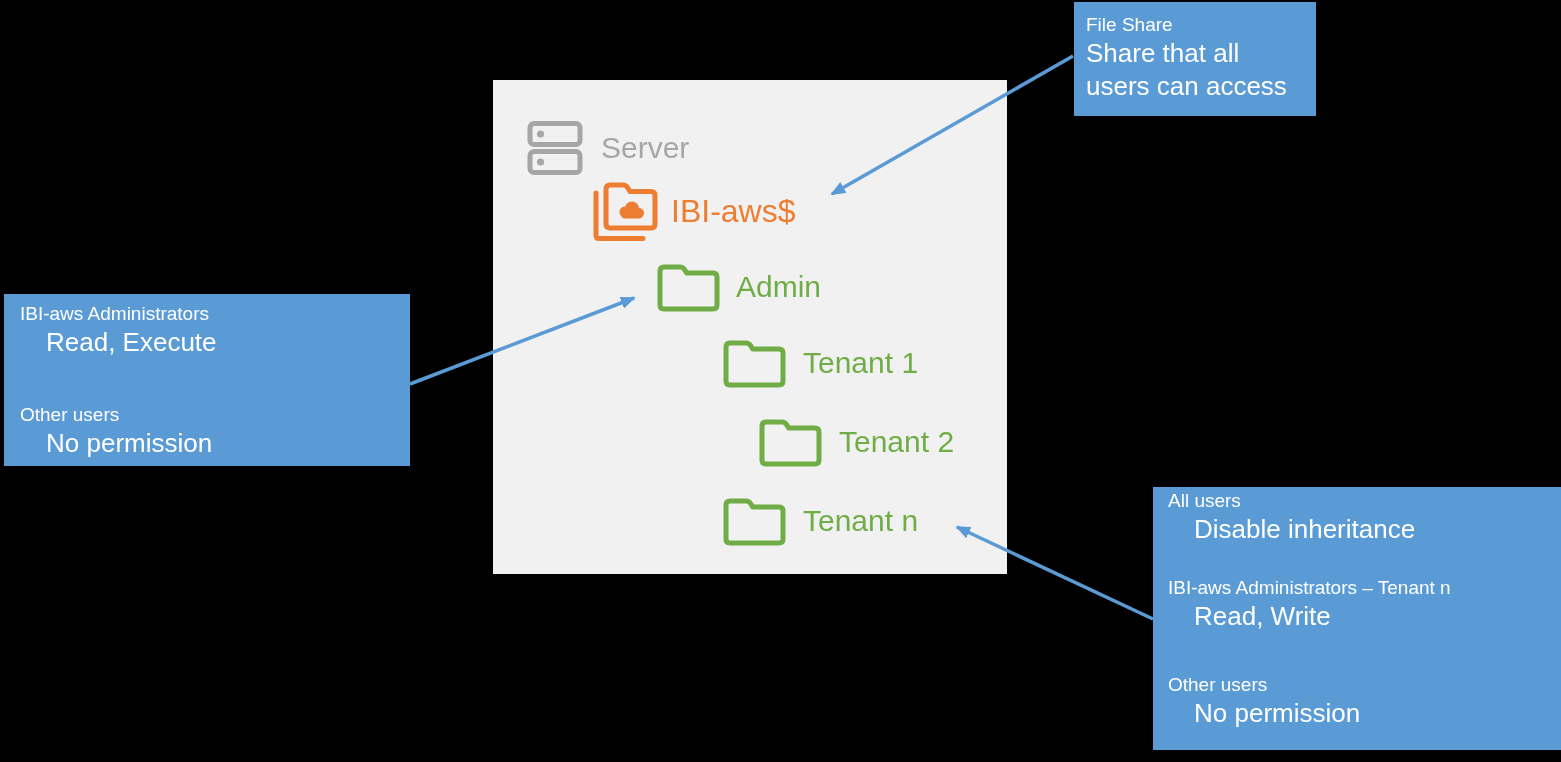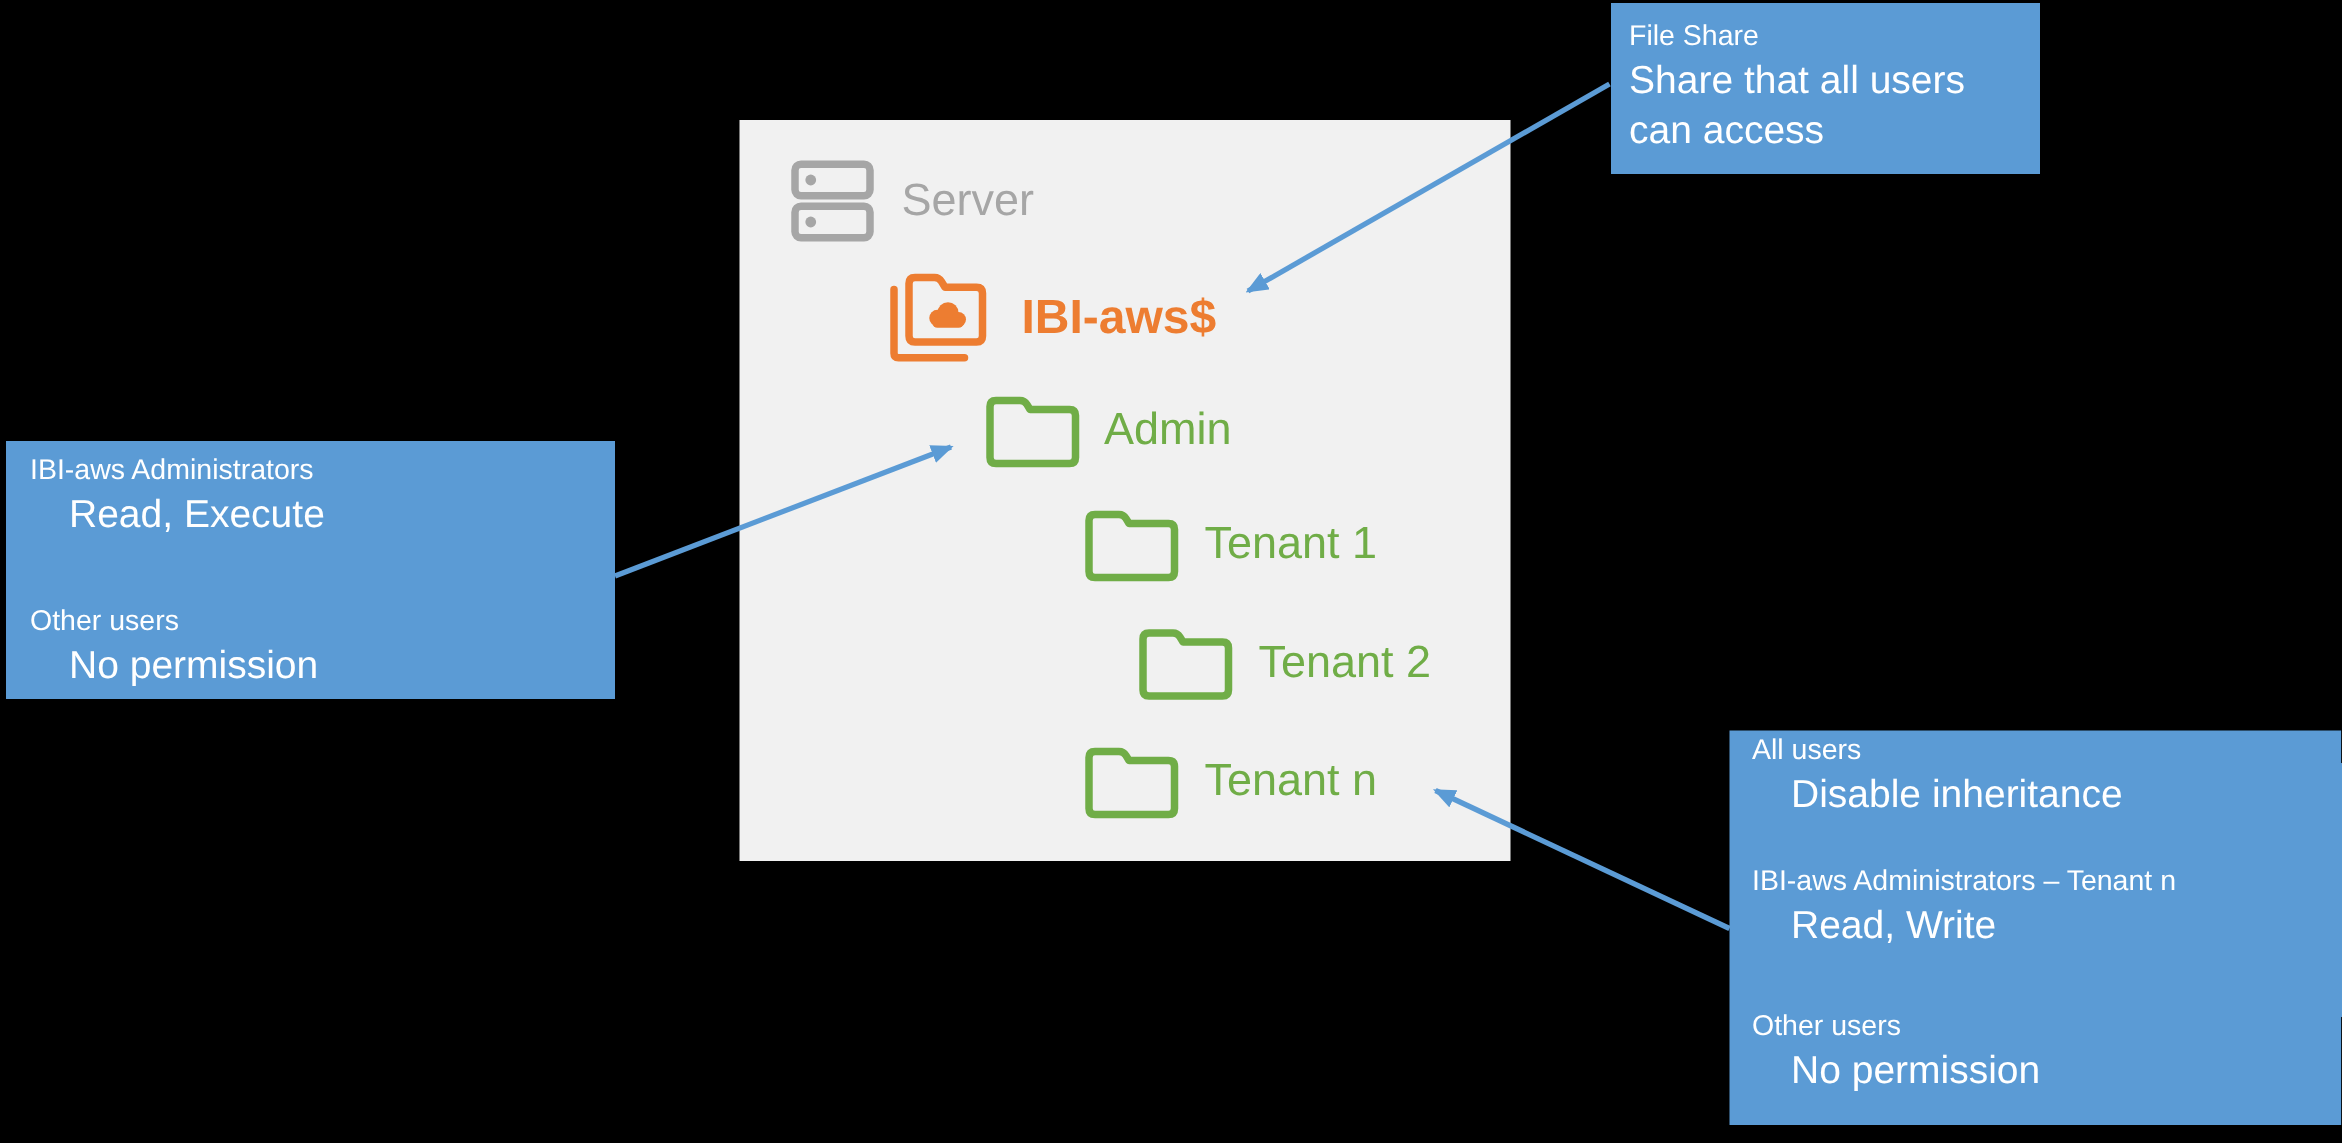--- a/index.html
+++ b/index.html
@@ -16,38 +16,38 @@
     left: 493px; top: 80px;
     width: 514px; height: 494px;
     background: #F1F1F1;
   }
   
   .tree-row { position: absolute; display: flex; align-items: center; }
   .tree-label { font-size: 30px; white-space: nowrap; }
   .lbl-gray   { color: #A6A6A6; }
   .lbl-orange { color: #ED7D31; font-size: 32px; }
   .lbl-green  { color: #70AD47; text-align: right; }
-  .row-server { left: 527px; top: 105px; height: 58px; gap: 18px; }
-  .row-share  { left: 589px; top: 177px; height: 68px; gap: 22px; font-weight: bold; }
+  .row-server { left: 527px; top: 119px; height: 58px; gap: 18px; }
+  .row-share  { left: 589px; top: 177px; height: 68px; gap: 12px; }
   .row-admin  { left: 657px; top: 262px; height: 50px; gap: 15px; }
   .row-t1     { left: 723px; top: 338px; height: 50px; gap: 16px; }
   .row-t2     { left: 759px; top: 417px; height: 50px; gap: 16px; }
   .row-tn     { left: 723px; top: 496px; height: 50px; gap: 16px; }
   .icon { display: block; flex: 0 0 auto; }
   
   .callout {
     position: absolute;
     background: #5B9BD5;
     color: #FFFFFF;
     box-sizing: border-box;
   }
   .co-heading, .co-who  { font-size: 19px; line-height: 24px; }
   .co-body, .co-perm    { font-size: 26px; line-height: 33px; }
   .co-perm              { line-height: 32px; margin-left: 26px; }
-  .co-fileshare { left: 1074px; top: 2px;   width: 286px; height: 114px; padding: 11px 12px; }
+  .co-fileshare { left: 1074px; top: 2px;   width: 242px; height: 114px; padding: 11px 12px; }
   .co-admin     { left: 4px;    top: 294px; width: 406px; height: 172px; padding: 8px 16px; }
   .co-tenant    { left: 1153px; top: 487px; width: 408px; height: 263px; padding: 2px 15px; }
   .co-admin .entry2  { margin-top: 45px; }
   .co-tenant .entry2 { margin-top: 31px; }
   .co-tenant .entry3 { margin-top: 41px; }
   
   .arrows {
     position: absolute;
     left: 0; top: 0;
     width: 1561px; height: 762px;

